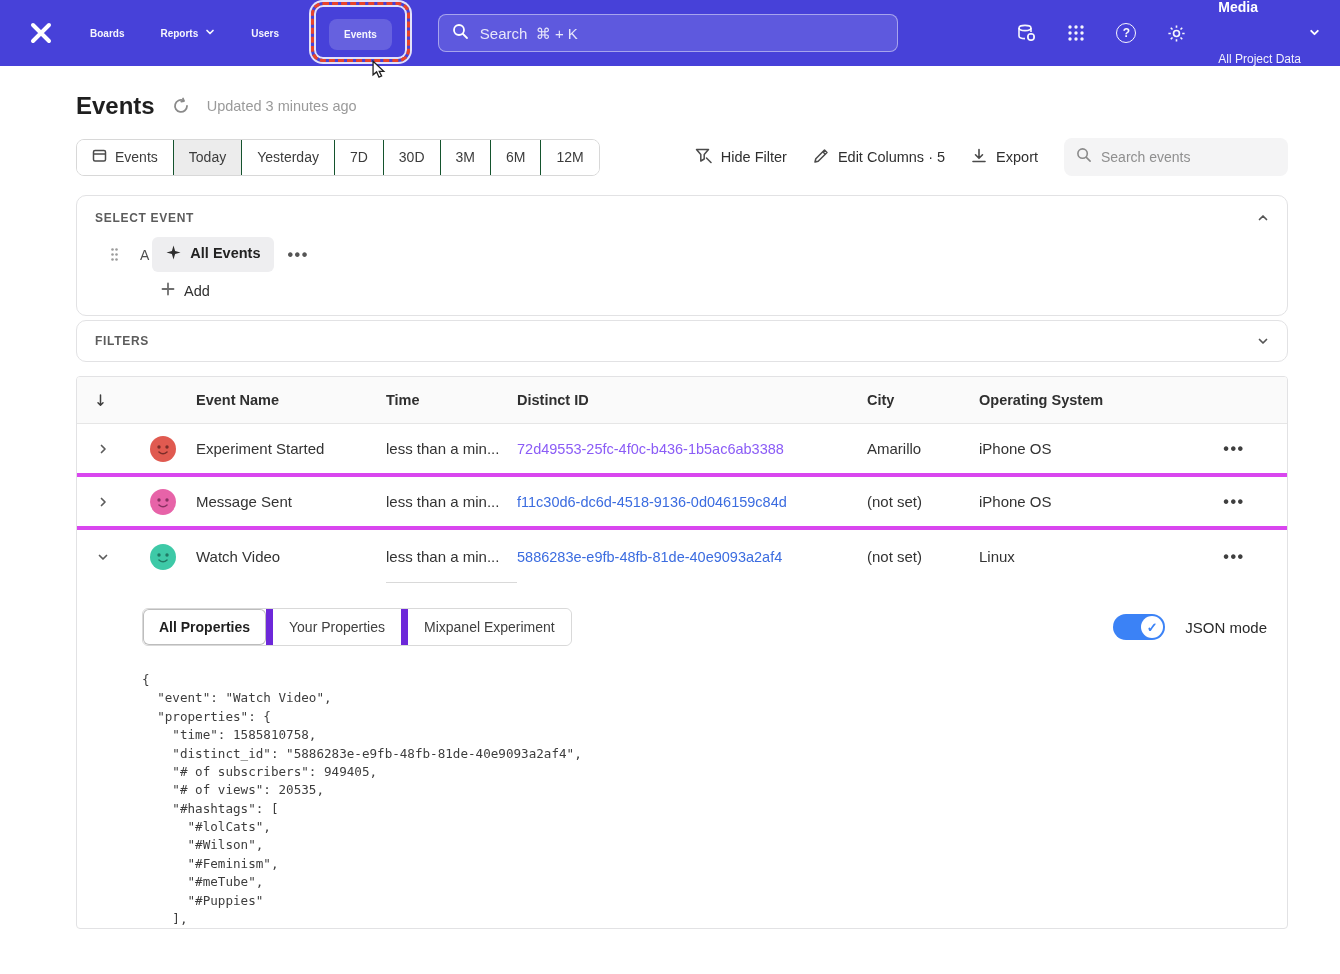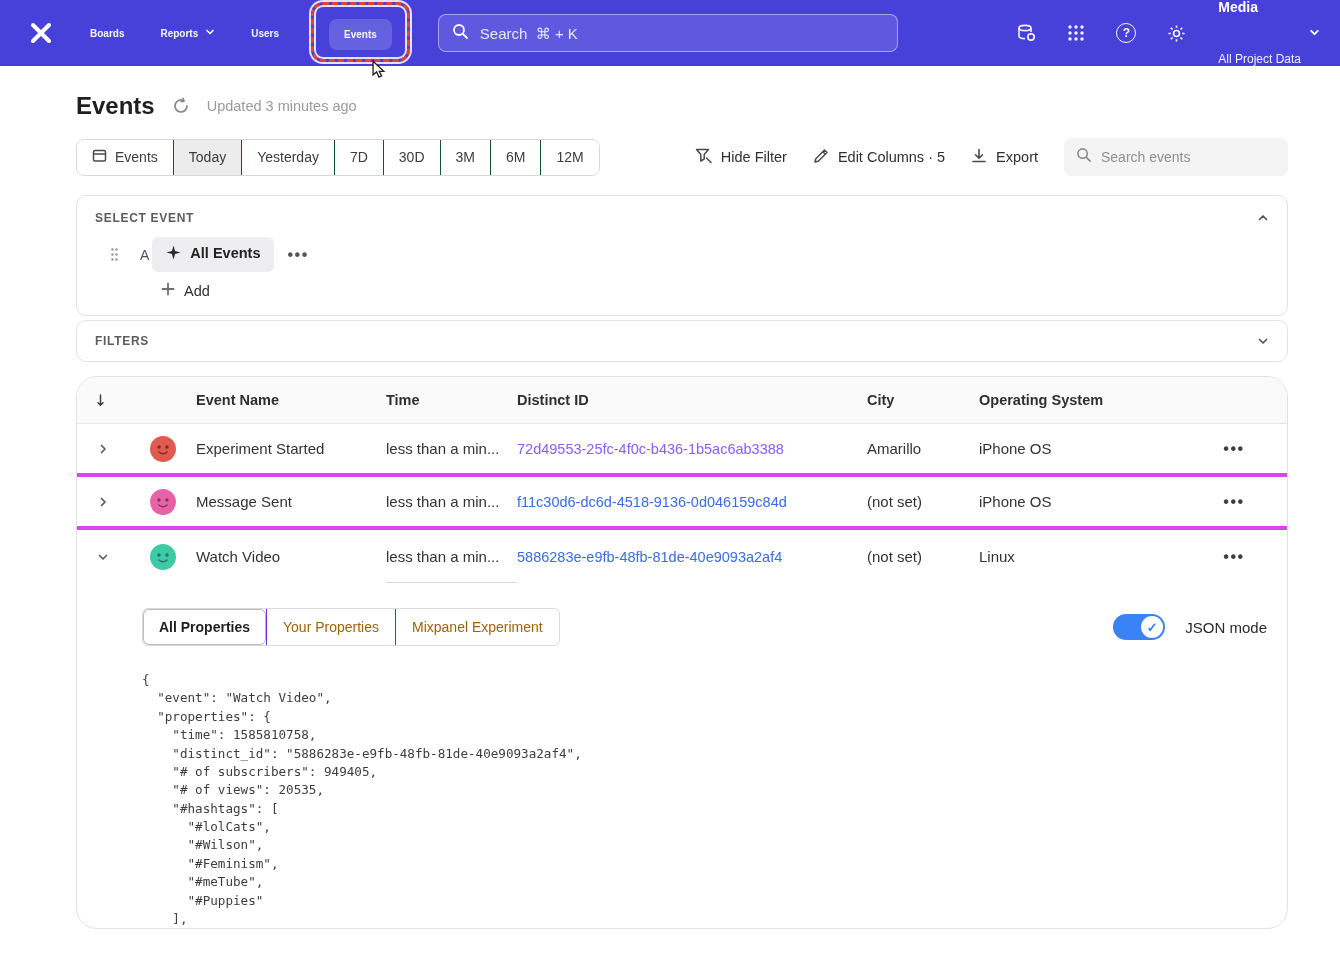--- a/index.html
+++ b/index.html
@@ -73,37 +73,37 @@
   .more-dots { margin-left: 13px; color: #555; font-size: 16px; font-weight: 700; letter-spacing: 1.5px; cursor: pointer; }
   .add-row { padding: 4px 18px 16px 84px; }
   .add-btn { display: flex; align-items: center; gap: 9px; background: none; border: none; cursor: pointer;
     font-size: 14.5px; font-weight: 500; color: #2f2f2f; font-family: inherit; }
   .add-btn svg { color: #6e6e6e; }
   .panel.filters { margin-top: 4px; }
 
   .results-line { margin-top: 21px; font-size: 14.5px; color: #2d2d2d; }
   .results-line b { font-weight: 700; }
 
-  .events-table { margin-top: 14px; border: 1px solid #e2e2e4; border-radius: 21px; overflow: hidden; }
+  .events-table { margin-top: 14px; border: 1px solid #e2e2e4; border-radius: 4px; overflow: hidden; }
   .t-row { display: grid; grid-template-columns: 52px 67px 190px 131px 350px 112px 202px 1fr; align-items: center; }
   .t-head { background: #fafafa; border-bottom: 1px solid #e6e6e6; height: 47px; font-size: 14.5px; font-weight: 600; color: #2f2f2f; }
   .t-body-row { height: 53px; border-bottom: 4px solid #d946ef; font-size: 15px; color: #333; }
   .cell-center { display: flex; justify-content: center; }
   .expand-btn { background: none; border: none; color: #5c5c5c; cursor: pointer; display: flex; padding: 4px; }
   .avatar { width: 26px; height: 26px; border-radius: 50%; display: flex; align-items: center; justify-content: center; }
   .id-link { color: #3b6ce0; text-decoration: none; cursor: pointer; font-size: 14.5px; }
   .row-more { background: none; border: none; color: #3f3f3f; font-size: 16px; font-weight: 700;
     letter-spacing: 1.5px; cursor: pointer; justify-self: center; }
   .truncated { white-space: nowrap; overflow: hidden; text-overflow: clip; }
 
   .detail-block { padding: 25px 20px 0 65px; }
   .detail-top { display: flex; align-items: center; }
   .prop-tabs { display: inline-flex; border: 1px solid #d9d9d9; border-radius: 6px; }
-  .prop-tab { padding: 10px 16px; font-size: 14px; color: #a16207; background: #fff; border: none;
-    border-left: 1px solid #6d28d9; cursor: pointer; font-family: inherit; }
+  .prop-tab { padding: 10px 16px; font-size: 14px; color: #404040; background: #fff; border: none;
+    border-left: 7px solid #6d28d9; cursor: pointer; font-family: inherit; }
   .prop-tab:first-child { border-left: none; border-radius: 6px 0 0 6px; }
   .prop-tab:last-child { border-radius: 0 6px 6px 0; }
   .prop-tab.active { color: #1f1f1f; font-weight: 700; box-shadow: inset 0 0 0 1px #bdbdbd; border-radius: 6px; }
   .toggle-group { margin-left: auto; display: flex; align-items: center; gap: 20px; }
   .toggle { width: 52px; height: 26px; border-radius: 13px; background: #3b82f6; position: relative; cursor: pointer; }
   .toggle-knob { position: absolute; right: 2px; top: 2px; width: 22px; height: 22px; border-radius: 50%;
     background: #fff; display: flex; align-items: center; justify-content: center;
     color: #3b82f6; font-size: 13px; font-weight: 700; }
   .json-label { font-size: 15px; color: #2a2a2a; }
   .json-pre { margin-top: 25px; font-family: "DejaVu Sans Mono", "Liberation Mono", monospace;

